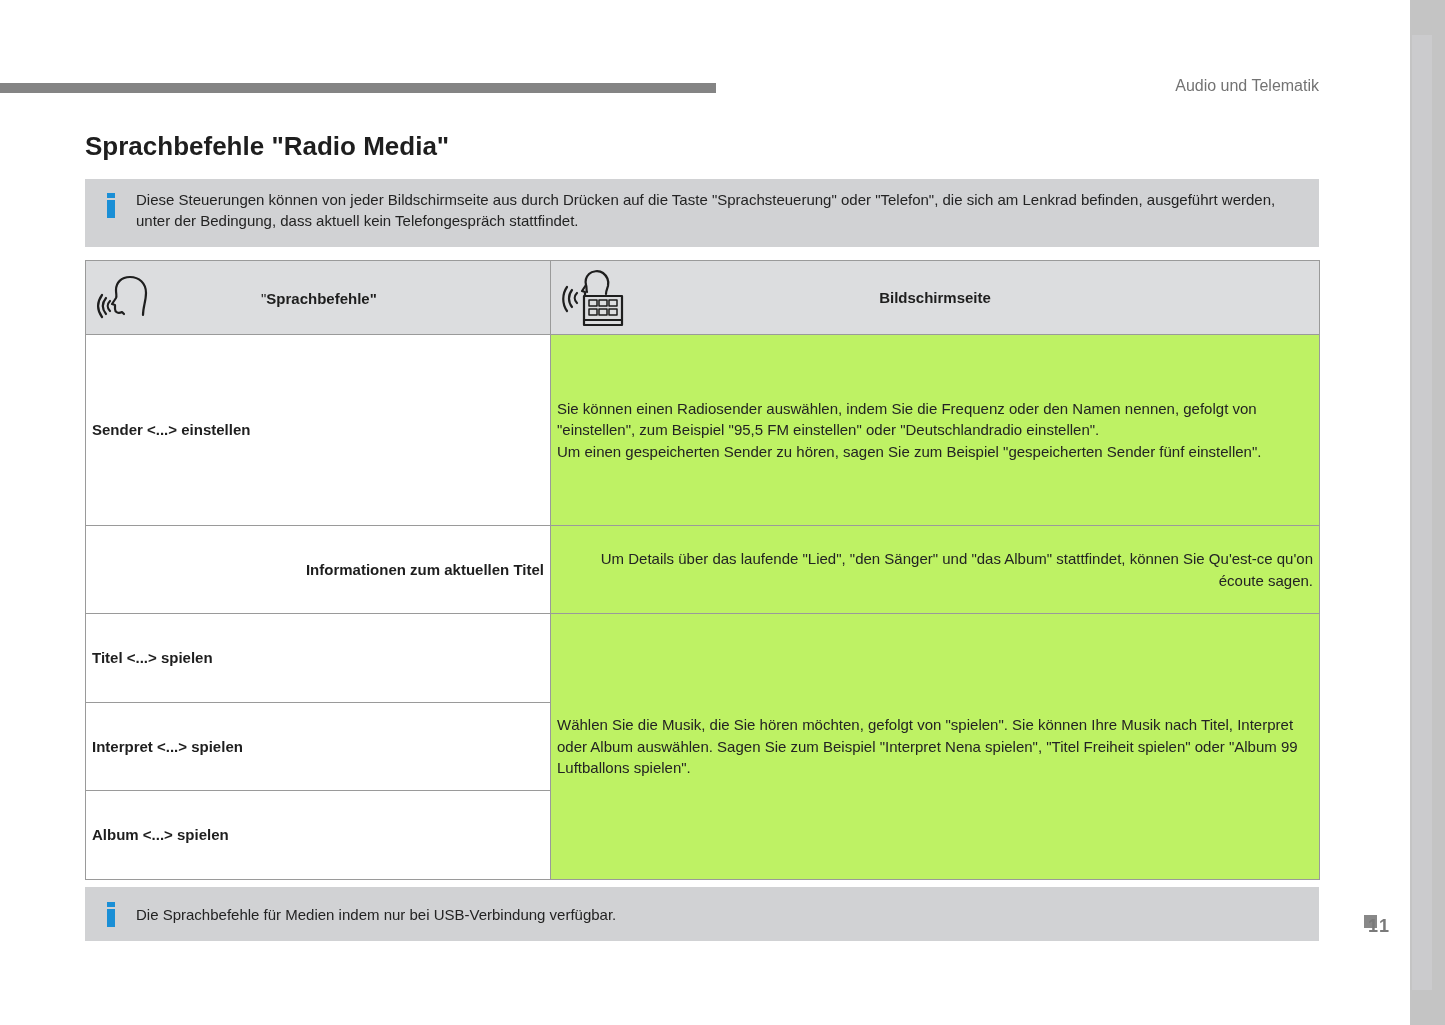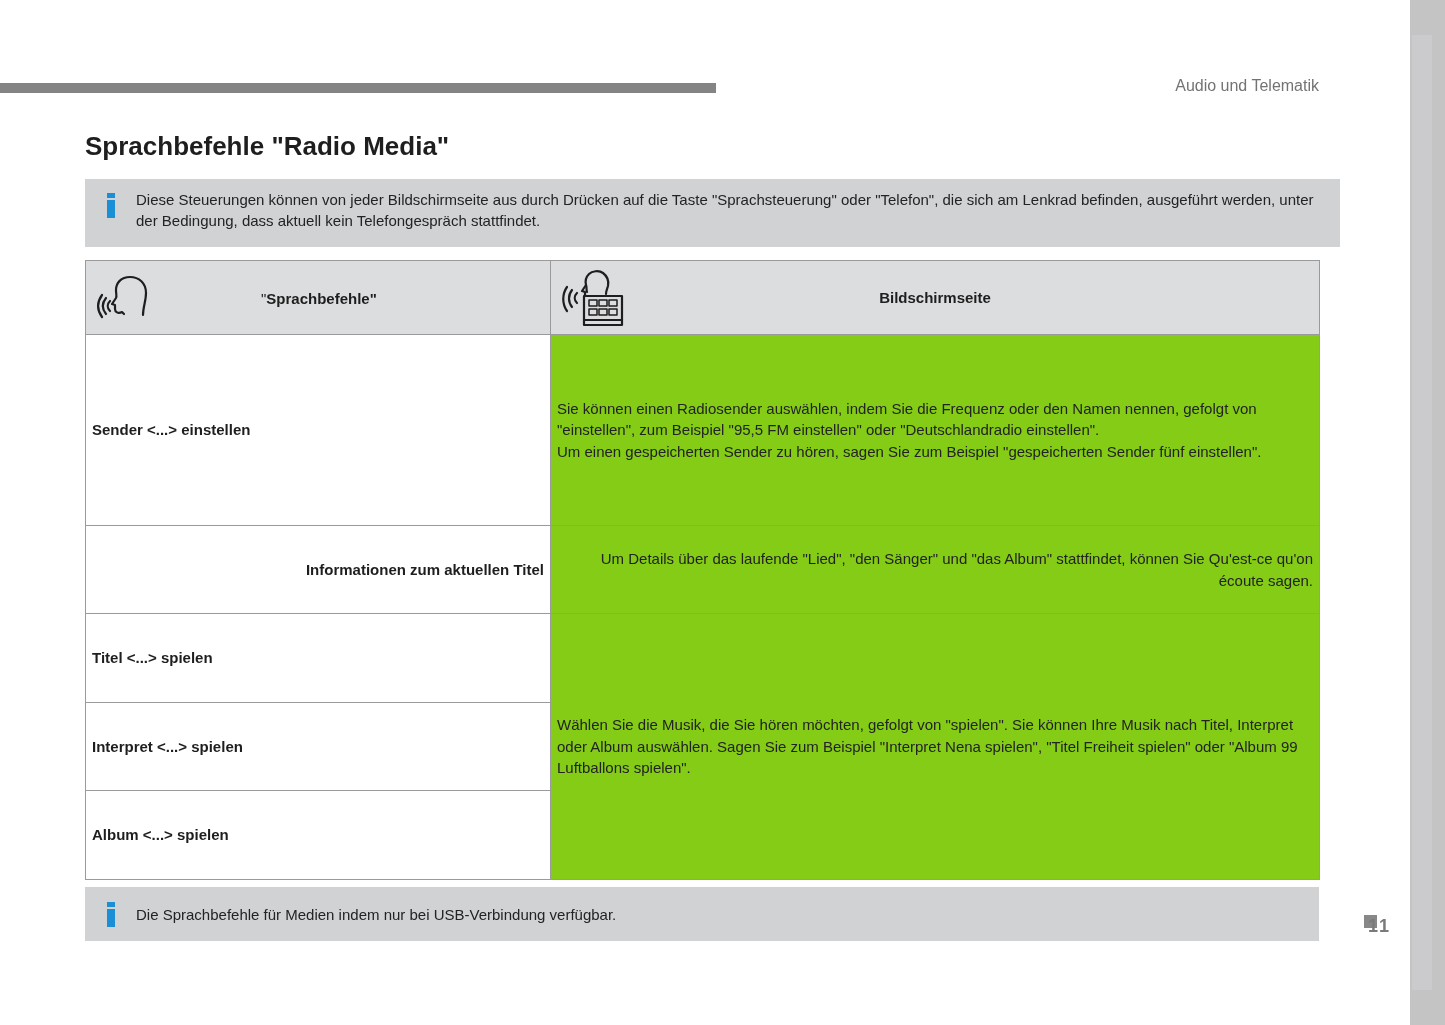--- a/index.html
+++ b/index.html
@@ -12,21 +12,21 @@
   .top-bar { position: absolute; left: 0; top: 83px; width: 716px; height: 10px; background: #848484; }
   .section-label { position: absolute; right: 126px; top: 77px; font-size: 16px; color: #737373; }
   .margin-strip { position: absolute; left: 1410px; top: 0; width: 35px; height: 1025px; background: #c4c4c4; }
   .margin-inner { position: absolute; left: 1412px; top: 35px; width: 20px; height: 955px; background: #cbcbcd; }
   .page-square { position: absolute; left: 1364px; top: 915px; width: 13px; height: 13px; background: #888888; }
   .page-number { position: absolute; left: 1368px; top: 916px; font-size: 18px; font-weight: bold; color: #7a7a7a; letter-spacing: 2px; }
 
   .page-title { position: absolute; left: 85px; top: 131px; font-size: 26px; font-weight: bold; color: #1e1e1e; margin: 0; }
 
   .info-box { position: absolute; left: 85px; width: 1234px; background: #d1d2d4; }
-  .info-box.top { top: 179px; height: 68px; padding-left: 21px; }
+  .info-box.top { top: 179px; height: 68px; }
   .info-box.bottom { top: 887px; height: 54px; }
   .info-icon { position: absolute; left: 22px; width: 8px; }
   .info-icon .dot { position: absolute; left: 0; top: 0; width: 8px; height: 5px; background: #1a8fd6; }
   .info-icon .bar { position: absolute; left: 0; top: 7px; width: 8px; height: 18px; background: #1a8fd6; }
   .info-box.top .info-icon { top: 14px; height: 26px; }
   .info-box.bottom .info-icon { top: 15px; height: 26px; }
   .info-text { position: absolute; left: 51px; right: 18px; font-size: 15px; line-height: 21px; color: #232323; }
   .info-box.top .info-text { top: 10px; }
   .info-box.bottom .info-text { top: 17px; }
 
@@ -39,21 +39,21 @@
     font-size: 15px; line-height: 21.5px;
   }
   table.cmd-table th { background: #dcdddf; height: 73px; font-weight: bold; position: relative; }
   .col-left { width: 465px; }
   .th-left-label { position: absolute; left: 175px; top: 27px; }
   .th-left-label .q { font-weight: normal; }
   .th-right-label { display: block; text-align: center; }
   .head-icon { position: absolute; left: 10px; top: 12px; width: 52px; height: 50px; }
   .keypad-icon { position: absolute; left: 6px; top: 6px; width: 68px; height: 62px; }
   td.cmd { background: #ffffff; font-weight: bold; color: #1e1e1e; }
-  td.help { background: #84cc16; color: #232323; }
+  td.help { background: #bef264; color: #232323; }
 </style>
 </head>
 <body>
 
 <div class="top-bar"></div>
 <div class="section-label">Audio und Telematik</div>
 <div class="margin-strip"></div>
 <div class="margin-inner"></div>
 
 <h1 class="page-title">Sprachbefehle "Radio Media"</h1>

